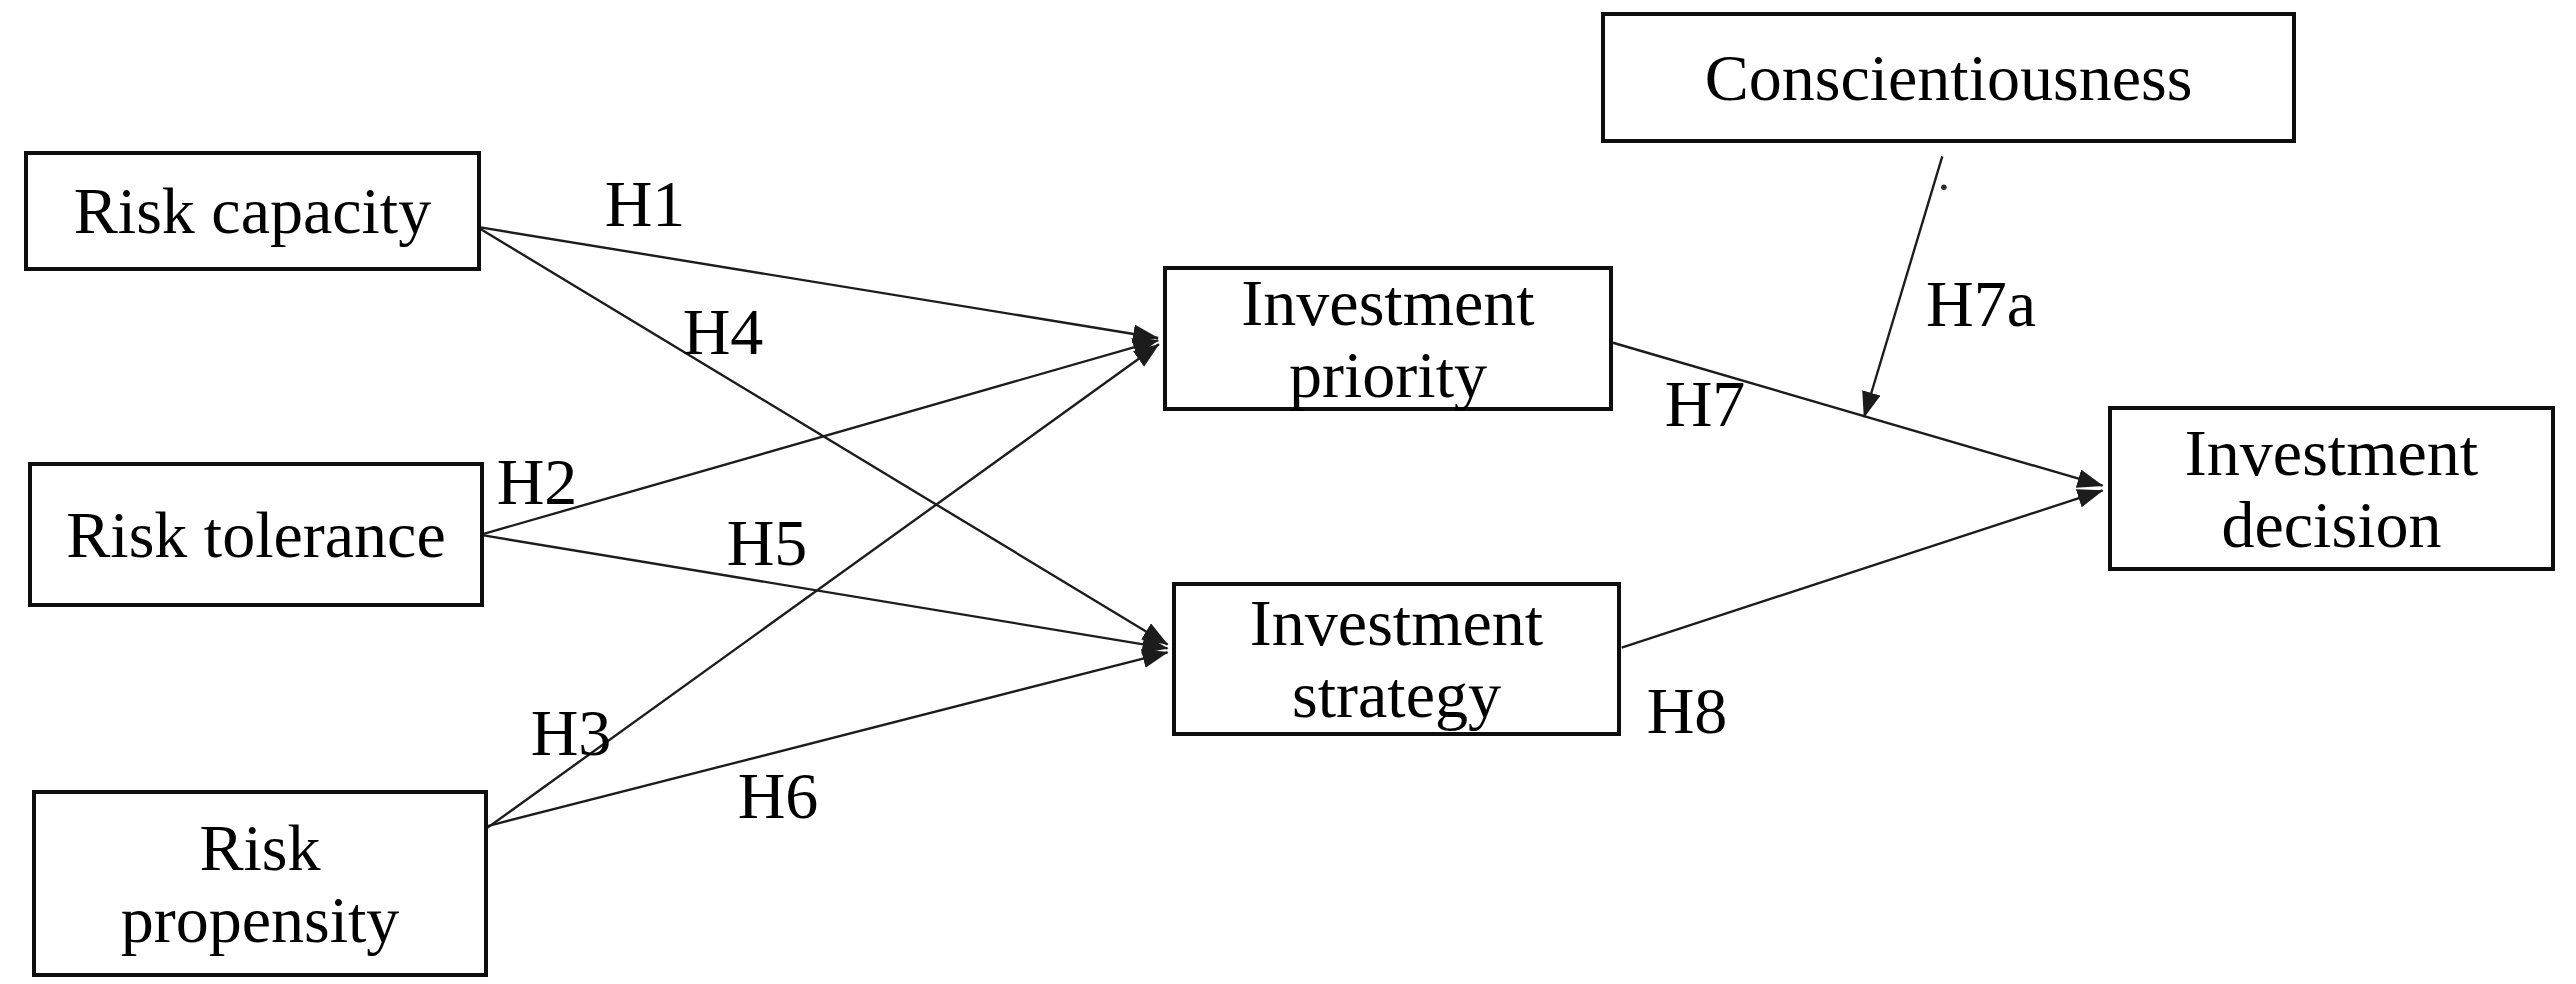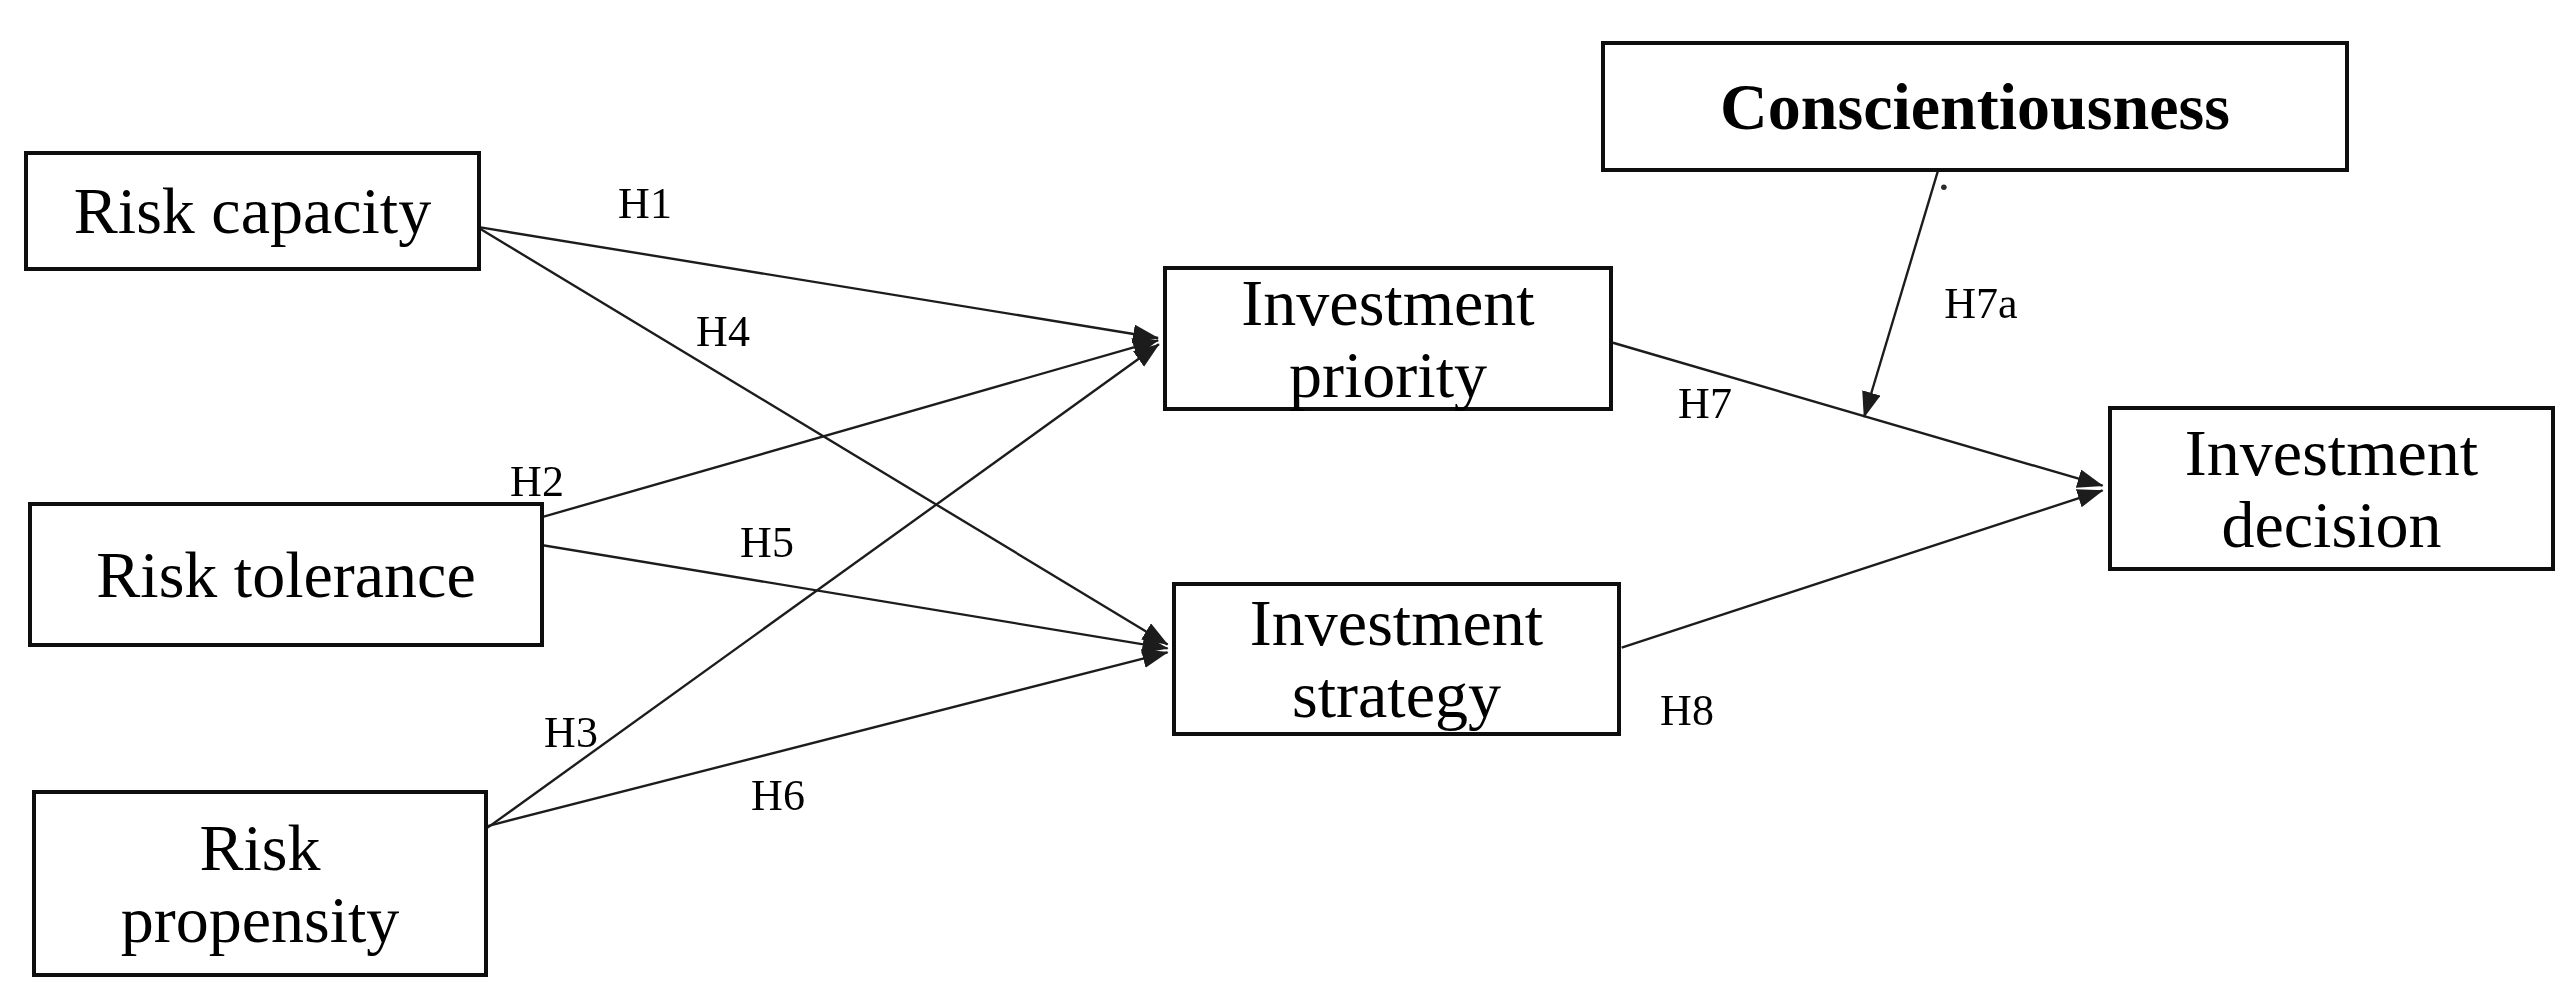--- a/index.html
+++ b/index.html
@@ -38,31 +38,31 @@
     justify-content: center;
     text-align: center;
     font-size: 66px;
     line-height: 1.09;
     white-space: pre-line;
     overflow: visible;
   }
   .edge-label {
     position: absolute;
     transform: translate(-50%, -50%);
-    font-size: 44px;
+    font-size: 66px;
     line-height: 1;
     white-space: nowrap;
   }
   
   #node-risk-capacity      { left: 24px;   top: 151px; width: 457px; height: 120px; }
-  #node-risk-tolerance     { left: 28px;   top: 462px; width: 516px; height: 145px; margin-top: 40px; }
+  #node-risk-tolerance     { left: 28px;   top: 462px; width: 456px; height: 145px; }
   #node-risk-propensity    { left: 32px;   top: 790px; width: 456px; height: 187px; }
   #node-investment-priority{ left: 1163px; top: 266px; width: 450px; height: 145px; }
   #node-investment-strategy{ left: 1172px; top: 582px; width: 449px; height: 154px; }
-  #node-conscientiousness  { left: 1601px; top: 41px;  width: 748px; height: 131px; font-weight: bold; }
+  #node-conscientiousness  { left: 1601px; top: 12px;  width: 695px; height: 131px; }
   #node-investment-decision{ left: 2108px; top: 406px; width: 447px; height: 165px; }
   
   #label-h1  { left: 645px;  top: 204px; }
   #label-h2  { left: 537px;  top: 482px; }
   #label-h3  { left: 571px;  top: 733px; text-align: right; }
   #label-h4  { left: 723px;  top: 332px; }
   #label-h5  { left: 743px;  top: 543px; margin-left: 24px; }
   #label-h6  { left: 778px;  top: 796px; }
   #label-h7  { left: 1705px; top: 404px; }
   #label-h7a { left: 1981px; top: 284px; margin-top: 20px; }

